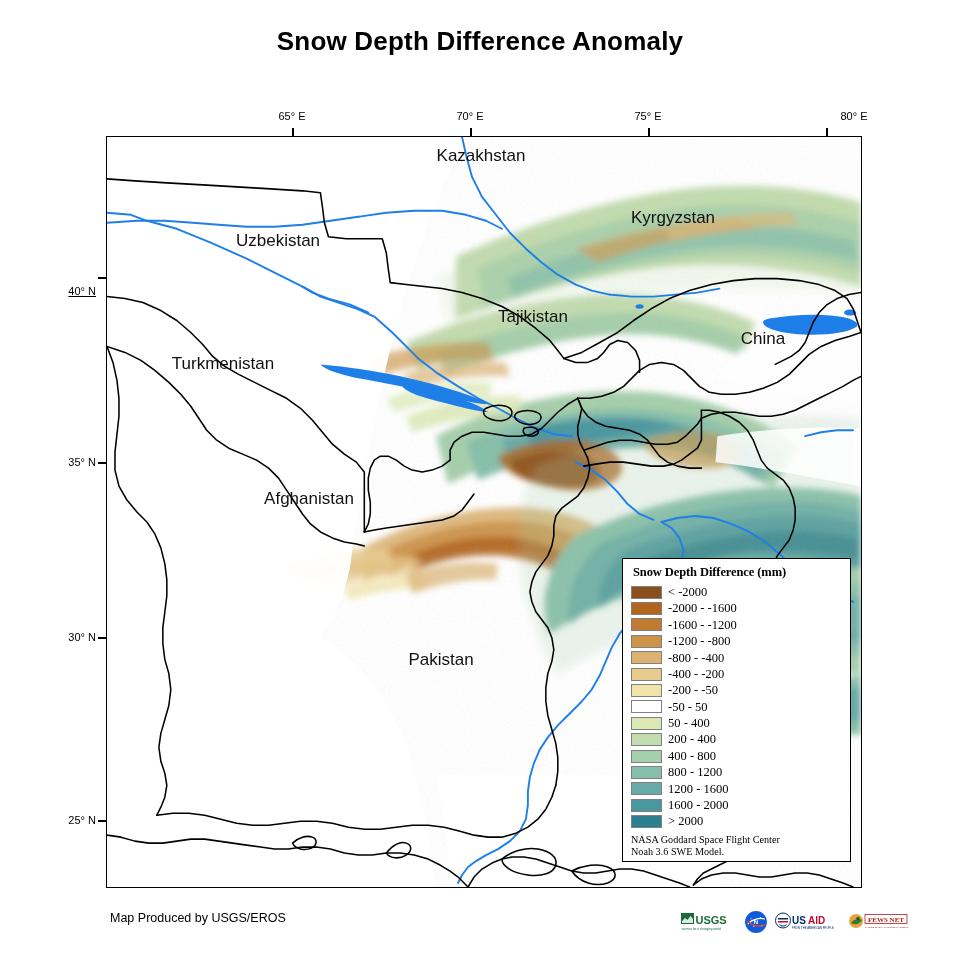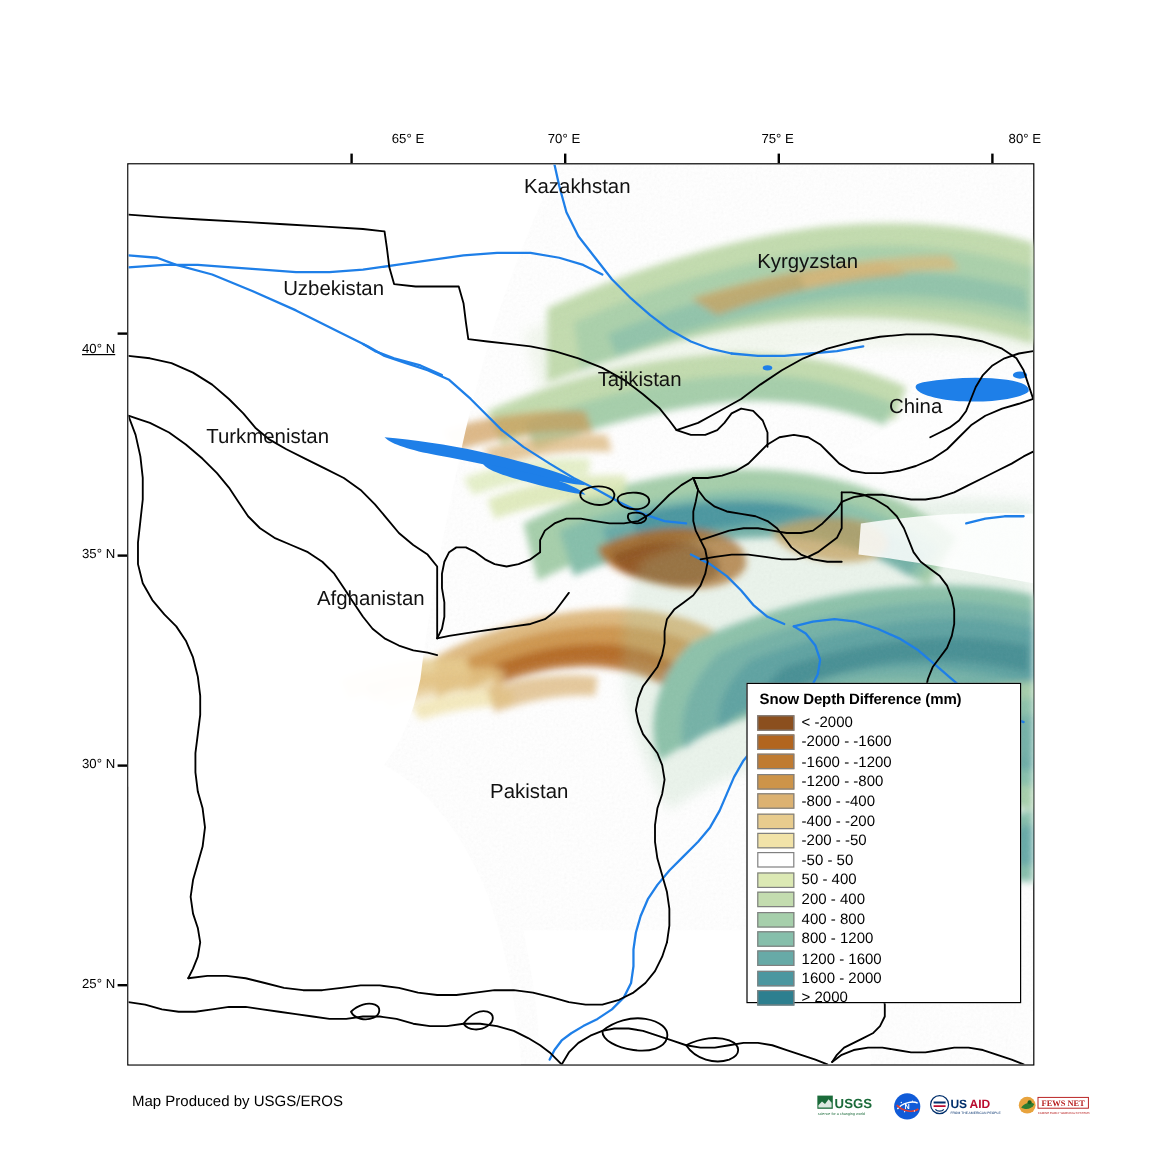--- a/index.html
+++ b/index.html
@@ -36,23 +36,24 @@
   .lab-y{position:absolute;left:96px;font-size:11px;transform:translate(-100%,-50%);white-space:nowrap;}
 
   
   .cname{
     position:absolute;font-size:17px;color:#111;white-space:nowrap;
     transform:translate(-50%,-50%);
   }
 
   
   #legend{
-    position:absolute;left:515px;top:432px;width:229px;height:267px;
+    position:absolute;left:515px;top:421px;width:229px;height:304px;
     background:#fff;border:1.5px solid #000;box-sizing:border-box;
     padding:6px 8px 4px 8px;
+    font-family:Liberation Serif, serif;
   }
   #legend h4{
     margin:0 0 4px 2px;font-size:12.5px;font-weight:bold;letter-spacing:-.1px;
     white-space:nowrap;
   }
   .lrow{display:flex;align-items:center;height:16.4px;}
   .sw{
     width:31px;height:13px;border:1.5px solid #808080;box-sizing:border-box;
     flex:0 0 auto;margin-right:6px;
   }
@@ -63,24 +64,25 @@
   .footer-credit{position:absolute;left:110px;top:911px;font-size:12.5px;}
   #logos{position:absolute;left:681px;top:908px;height:28px;display:flex;align-items:center;gap:7px;}
   .logo{display:flex;align-items:center;height:24px;}
   .logo svg{display:block;}
 </style>
 </head>
 <body>
 
 <div id="page">
 
+  <div class="title">Snow Depth Difference Anomaly</div>
 
   <div id="ticks">
       <div class="tick-x" style="left: 292px;"></div>
-      <div class="lab-x" style="left: 292px; margin-left: 48px;">65° E</div>
+      <div class="lab-x" style="left: 292px;">65° E</div>
       <div class="tick-x" style="left: 470px;"></div>
       <div class="lab-x" style="left: 470px;">70° E</div>
       <div class="tick-x" style="left: 648px;"></div>
       <div class="lab-x" style="left: 648px;">75° E</div>
       <div class="tick-x" style="left: 826px;"></div>
       <div class="lab-x" style="left: 826px; margin-left: 28px;">80° E</div>
       <div class="tick-y" style="top: 277px;"></div>
       <div class="lab-y" style="top: 291px; text-decoration: underline;">40° N</div>
       <div class="tick-y" style="top: 462px;"></div>
       <div class="lab-y" style="top: 462px;">35° N</div>
@@ -463,20 +465,24 @@
           </div>
           <div class="lrow">
             <div class="sw" style="background: rgb(75, 151, 160);"></div>
             <div class="ltxt">1600 - 2000</div>
           </div>
           <div class="lrow">
             <div class="sw" style="background: rgb(45, 127, 143);"></div>
             <div class="ltxt">&gt; 2000</div>
           </div>
         </div>
+      <div class="lfoot">
+        <div>NASA Goddard Space Flight Center</div>
+        <div>Noah 3.6 SWE Model.</div>
+      </div>
     </div>
   </div>
 
   <div class="footer-credit">Map Produced by USGS/EROS</div>
 
   <div id="logos">
 
     <div class="logo">
       <svg width="56" height="22" viewBox="0 0 112 44">
         <rect x="0" y="4" width="26" height="22" fill="#1B6B3A"></rect>

